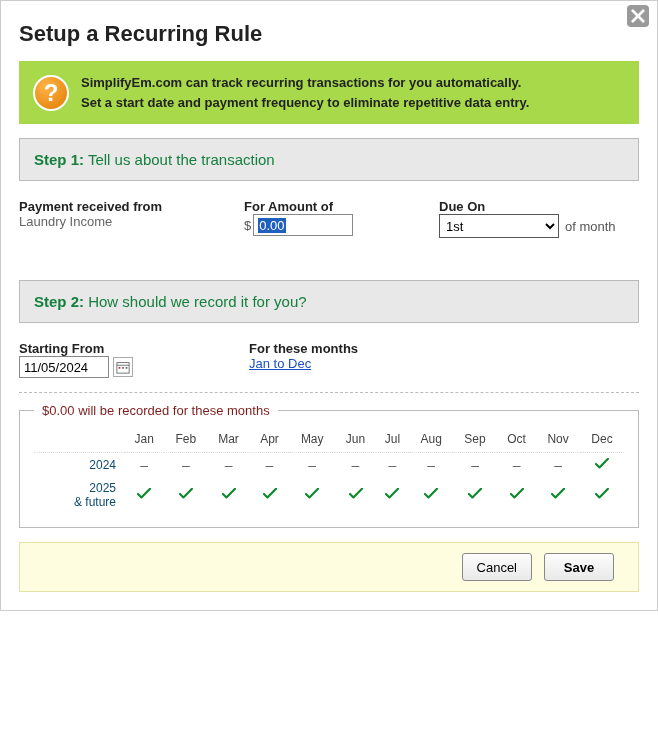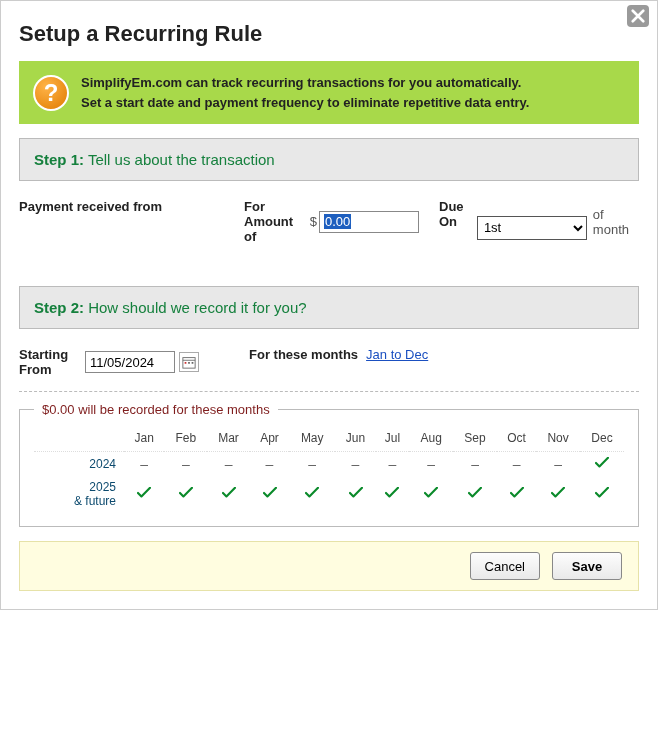--- a/index.html
+++ b/index.html
@@ -58,21 +58,21 @@
   .step-header {
     border: 1px solid #bbb;
     background: #e8e8e8;
     padding: 12px 14px;
     font-size: 15px;
     color: #15803d;
     margin-bottom: 18px;
   }
   .step-header .bold { font-weight: bold; }
   .row { display: flex; gap: 20px; margin-bottom: 22px; }
-  .col { display: flex; flex-direction: row; gap: 8px; }
+  .col { display: flex; flex-direction: column; }
   .col.payment { width: 205px; }
   .col.amount { width: 175px; }
   .col.due { width: 200px; }
   .field-label { font-weight: bold; font-size: 13px; color: #222; }
   .payment-value { color: #666; font-size: 13px; }
   .amount-wrap { display: flex; align-items: center; gap: 2px; }
   .dollar { color: #555; }
   .amount-overlay {
     position: relative;
     width: 100px;
@@ -86,21 +86,20 @@
   }
   .amount-overlay .sel { background:#1e5fbf; color:#fff; padding:0 1px;}
   .due-wrap { display: flex; align-items: center; gap: 6px; }
   .due-select {
     width: 120px;
     height: 24px;
     border: 1px solid #555;
     font-size: 13px;
     padding: 1px 2px;
     background:#fff;
-    margin-top:12px;
   }
   .of-month { color: #555; }
   .starting-row { display: flex; gap: 50px; margin-bottom: 14px; }
   .date-wrap { display:flex; align-items:center; gap:4px; }
   .date-input {
     width: 90px; height: 22px;
     border: 1px solid #888;
     padding: 1px 4px;
     font-size: 13px;
   }
@@ -154,21 +153,21 @@
     white-space: nowrap;
     color: #0c4a6e;
   }
   .dash { color: #bbb; font-size: 14px; }
   .check svg { width: 14px; height: 12px; }
   .note { font-size: 12.5px; color: #444; line-height: 1.5; margin-bottom: 14px;}
   .note .b { font-weight: bold; }
   .button-bar {
     background: #fffde0;
     border: 1px solid #e6e2a8;
-    padding: 10px 16px;
+    padding: 10px 24px;
     display: flex;
     justify-content: flex-end;
     gap: 12px;
   }
   .btn {
     min-width: 70px;
     height: 28px;
     border: 1px solid #888;
     background: linear-gradient(#fdfdfd, #e9e9e9);
     border-radius: 3px;
@@ -199,20 +198,21 @@
     </div>
   </div>
 
   <div class="step-header">
     <span class="bold">Step 1:</span><span> Tell us about the transaction</span>
   </div>
 
   <div class="row">
     <div class="col payment">
       <span class="field-label">Payment received from</span>
+      <span class="payment-value">Laundry Income</span>
     </div>
     <div class="col amount">
       <span class="field-label">For Amount of</span>
       <div class="amount-wrap">
         <span class="dollar">$</span>
         <div class="amount-overlay">
           <span class="sel">0.00</span>
         </div>
       </div>
     </div>

